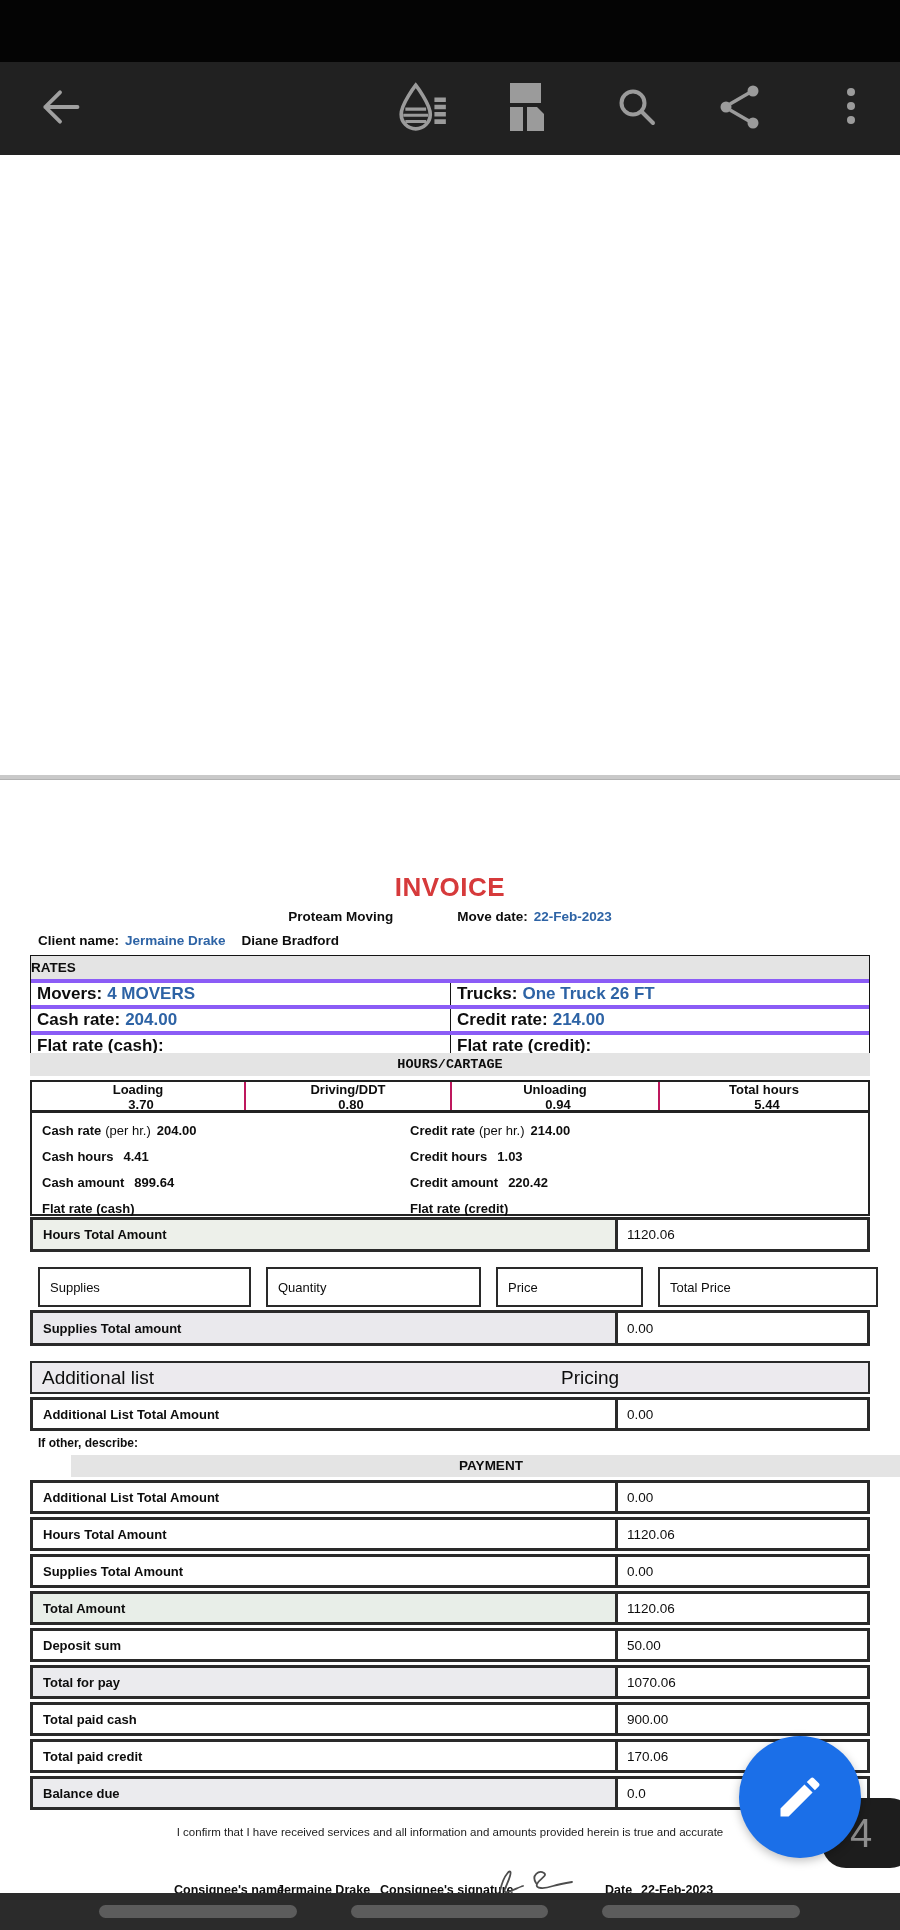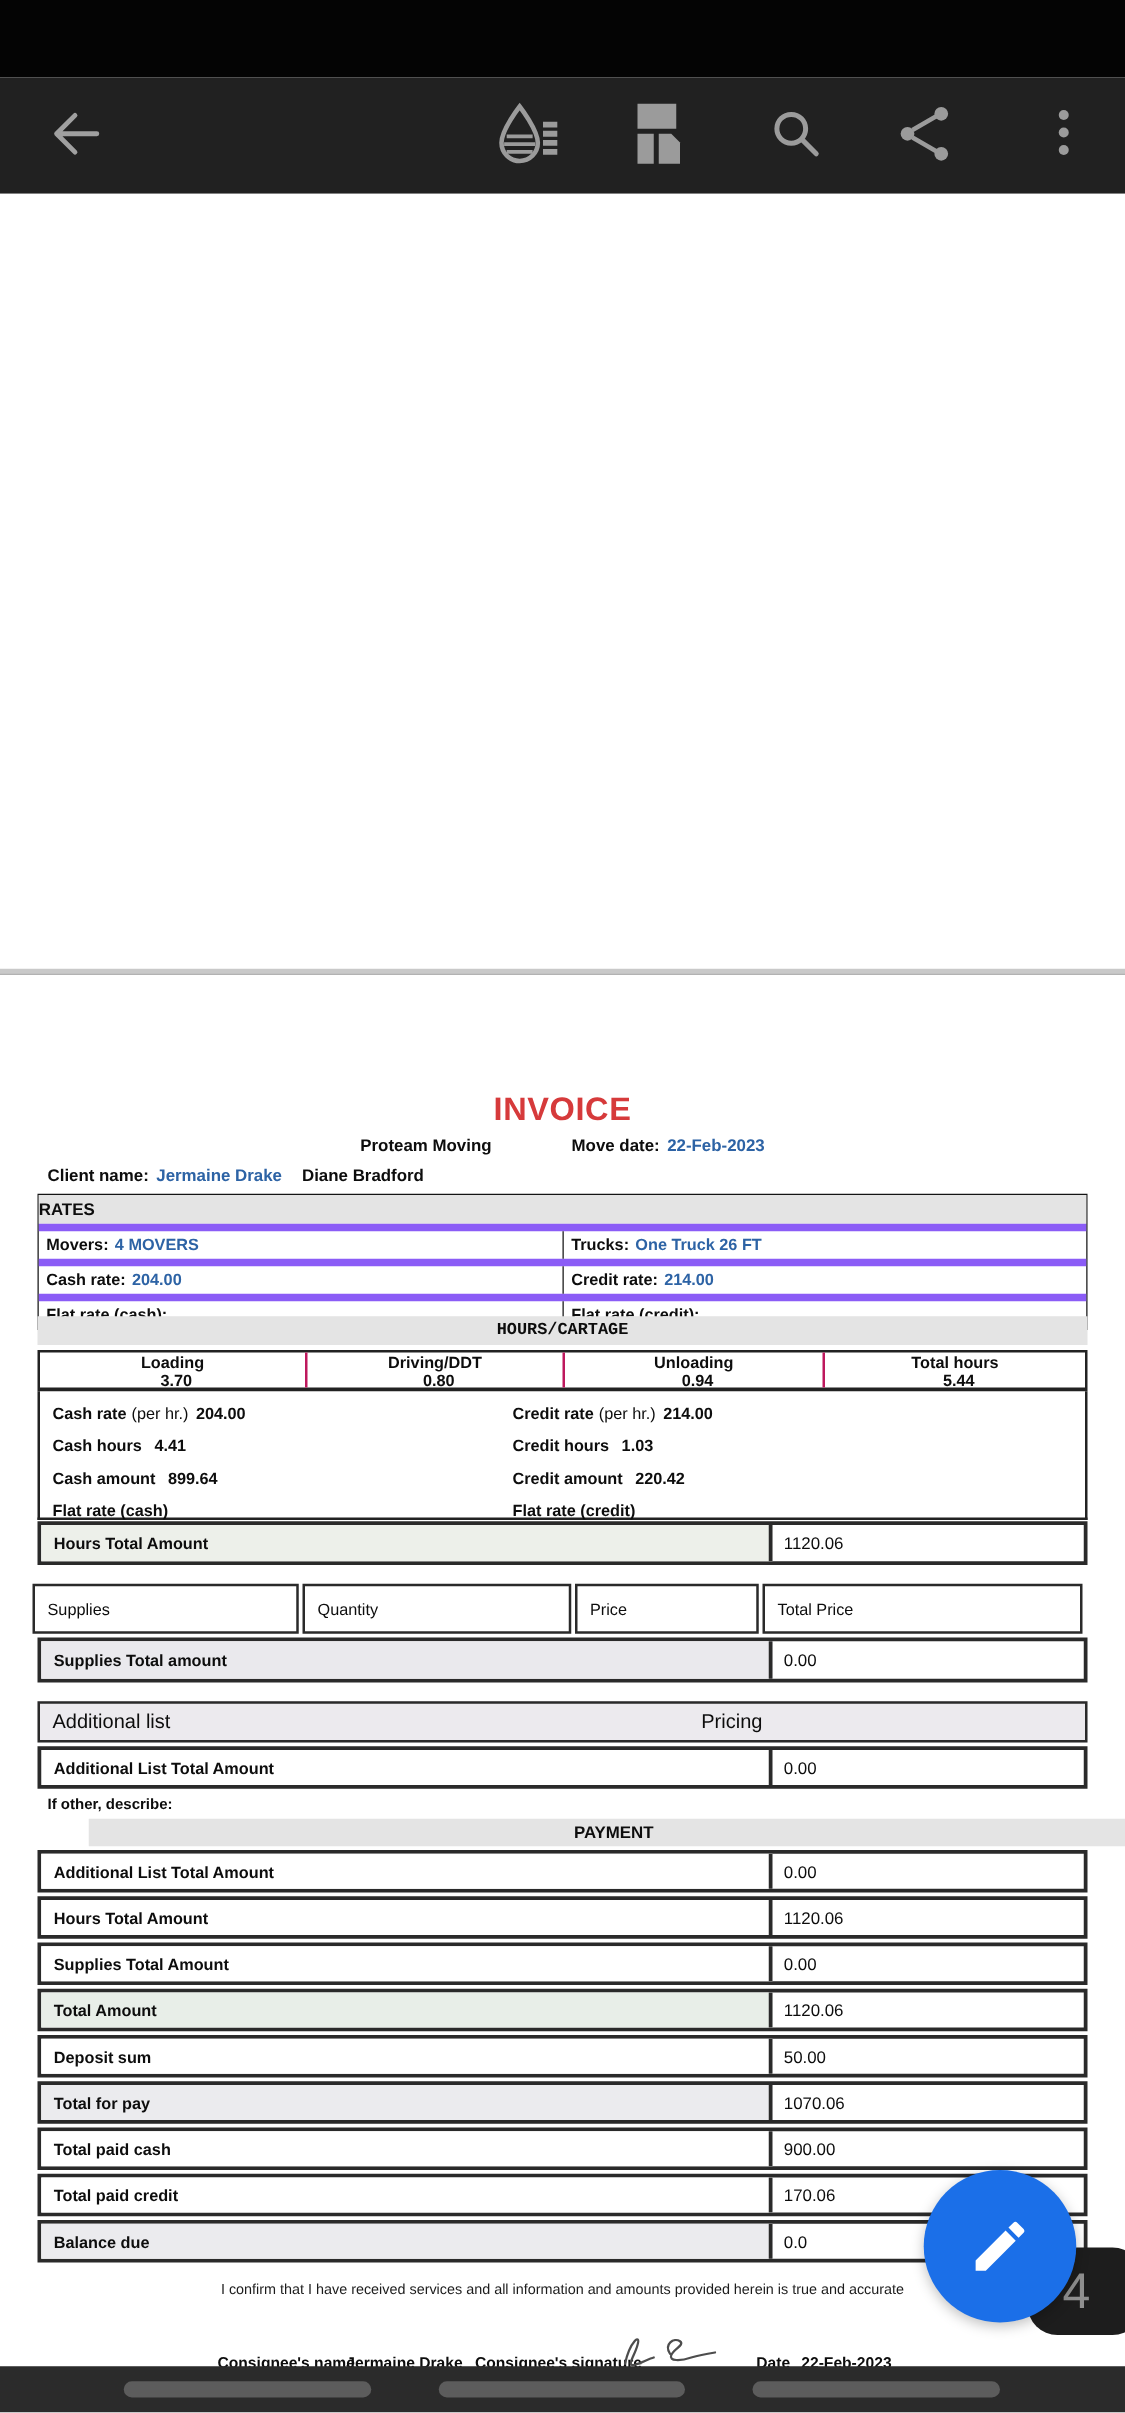--- a/index.html
+++ b/index.html
@@ -23,21 +23,21 @@
   .inv-sub{position:absolute;top:129px;left:0;width:100%;display:flex;justify-content:center;gap:64px;font-size:13.5px;font-weight:bold;}
   .inv-sub .md-val{margin-left:6px;}
   .client-line{position:absolute;top:153px;left:38px;font-size:13.5px;font-weight:bold;}
   .client-line .blue{margin-left:6px;}
   .client-line .name2{margin-left:16px;}
   .blue{color:#2d63a5;}
   .band{position:absolute;left:30px;width:840px;height:23px;background:#e4e4e4;text-align:center;font-weight:bold;font-size:13.5px;line-height:23px;box-sizing:border-box;}
   
   .rates{position:absolute;top:175px;left:30px;width:840px;border:1px solid #141414;box-sizing:border-box;}
   .rates-hd{background:#e4e4e4;font-weight:bold;font-size:13.5px;height:23px;line-height:23px;}
-  .rates-row{display:flex;border-top:6px solid #8b5cf6;height:22px;line-height:22px;font-size:13px;font-weight:bold;}
+  .rates-row{display:flex;border-top:4px solid #8b5cf6;height:22px;line-height:22px;font-size:17px;font-weight:bold;}
   .rates-cell{width:50%;padding:0 6px;box-sizing:border-box;white-space:nowrap;overflow:hidden;}
   .rates-cell + .rates-cell{border-left:1px solid #141414;}
   .rates-cell .blue{margin-left:5px;}
   
   .hc-band{top:273px;font-family:Liberation Mono, monospace;}
   .hc-sum{position:absolute;top:300px;left:30px;width:840px;height:33px;display:flex;border:2px solid #222;border-bottom:3px solid #222;box-sizing:border-box;font-size:13px;font-weight:bold;}
   .hc-cell{padding:0 8px;box-sizing:border-box;display:flex;align-items:center;white-space:nowrap;flex-direction:column;}
   .hc-cell + .hc-cell{border-left:2px solid #be185d;}
   .hc-c1{width:212px;}.hc-c2{width:206px;}.hc-c3{width:208px;}.hc-c4{flex:1;}
   .hc-val{margin-left:6px;}
@@ -47,27 +47,27 @@
   .hc-line{height:26px;line-height:26px;font-size:13px;font-weight:bold;white-space:nowrap;}
   .hc-line .u{font-weight:normal;margin-left:4px;}
   .hc-line .v{margin-left:6px;}
   
   .total-row{position:absolute;left:30px;width:840px;display:flex;border:3px solid #2a2a2a;box-sizing:border-box;background:#fff;}
   .tr-label{width:585px;border-right:3px solid #2a2a2a;box-sizing:border-box;padding-left:10px;font-weight:bold;font-size:13px;display:flex;align-items:center;}
   .tr-value{flex:1;padding-left:9px;font-size:13.5px;display:flex;align-items:center;}
   .hours-total{top:437px;height:35px;}
   .hours-total .tr-label{background:#edf0ea;}
   
-  .sup-head{position:absolute;top:487px;left:26px;width:840px;height:40px;display:flex;gap:3px;}
+  .sup-head{position:absolute;top:487px;left:38px;width:840px;height:40px;display:flex;gap:15px;}
   .sup-cell{border:2px solid #2a2a2a;box-sizing:border-box;background:#fff;font-size:13px;display:flex;align-items:center;padding-left:10px;}
   .sup-1{width:213px;}.sup-2{width:215px;}.sup-3{width:147px;}.sup-4{flex:1;}
   .sup-total{top:530px;height:36px;}
   .sup-total .tr-label{background:#eae9ed;}
   
-  .addl-head{position:absolute;top:581px;left:30px;width:840px;height:33px;border:2px solid #2a2a2a;background:#eceaee;box-sizing:border-box;font-size:16px;}
+  .addl-head{position:absolute;top:581px;left:30px;width:840px;height:33px;border:2px solid #2a2a2a;background:#eceaee;box-sizing:border-box;font-size:19px;}
   .addl-head .lh{position:absolute;left:10px;top:0;line-height:29px;}
   .addl-head .rh{position:absolute;left:529px;top:0;line-height:29px;}
   .addl-total{top:617px;height:34px;}
   .if-other{position:absolute;top:656px;left:38px;font-size:12px;font-weight:bold;}
   
   .pay-band{top:675px;height:22px;line-height:22px;margin-left:41px;}
   .pay-rows{position:absolute;top:700px;left:30px;width:840px;}
   .prow{display:flex;height:34px;border:3px solid #2a2a2a;box-sizing:border-box;margin-bottom:3px;background:#fff;}
   .prow-label{width:585px;border-right:3px solid #2a2a2a;box-sizing:border-box;padding-left:10px;font-weight:bold;font-size:13px;display:flex;align-items:center;background:#fff;}
   .prow-value{flex:1;padding-left:9px;font-size:13.5px;display:flex;align-items:center;}

